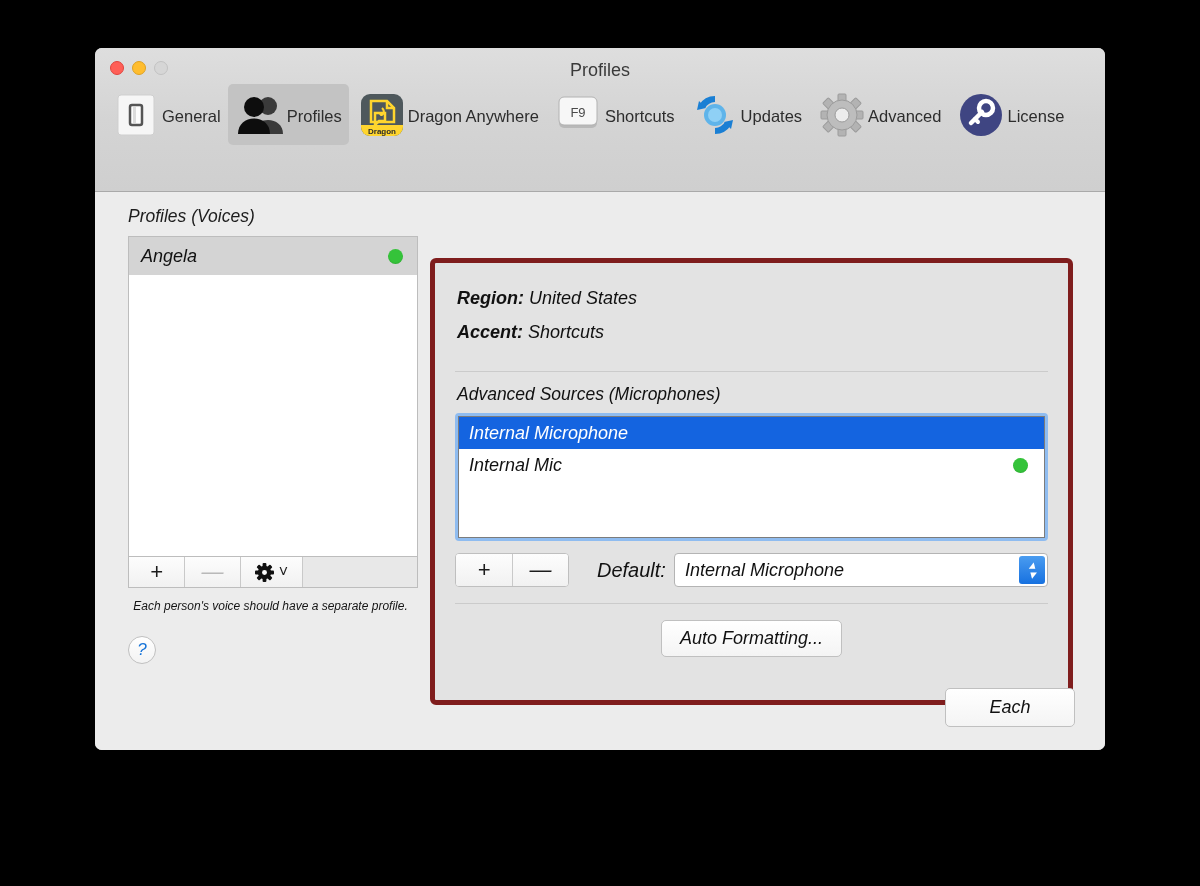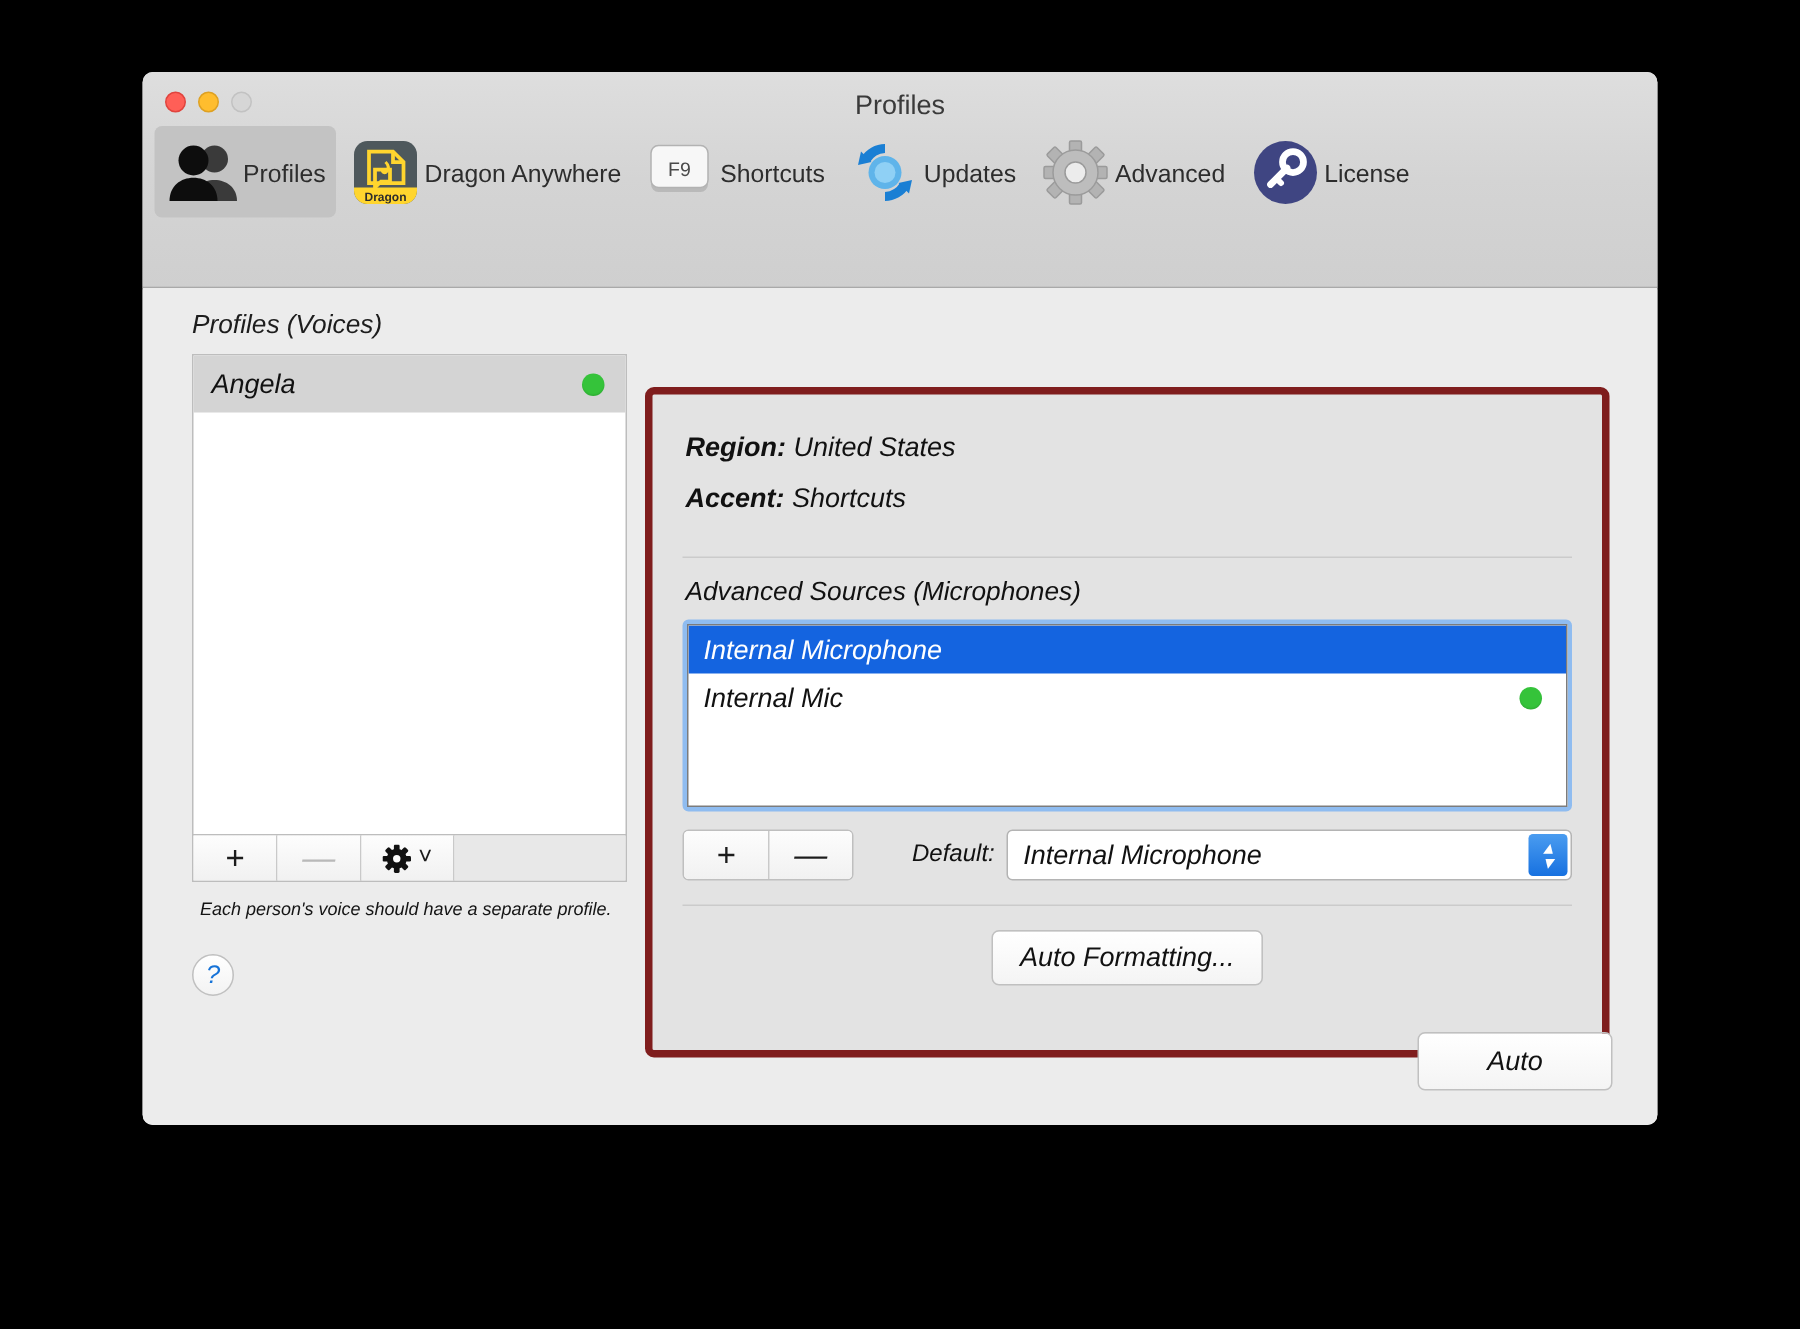--- a/index.html
+++ b/index.html
@@ -192,22 +192,22 @@
   }
   .pm-btn {
     width: 56px; height: 32px;
     display: flex; align-items: center; justify-content: center;
     font-size: 22px; color: #1c1c1c;
     background: linear-gradient(to bottom,#fdfdfd,#f1f1f1);
     cursor: default;
   }
   .pm-btn + .pm-btn { border-left: 1px solid #c9c9c9; }
   #default-label {
-    margin-left: 39px; margin-right: 8px;
-    font-size: 16px; color: #111;
+    margin-left: 28px; margin-right: 8px;
+    font-size: 20px; color: #111;
   }
   #default-popup {
     position: relative;
     flex: 1;
     height: 34px;
     background: #ffffff;
     border: 1px solid #b4b4b4;
     border-radius: 4px;
     display: flex; align-items: center;
     padding-left: 10px;
@@ -260,20 +260,30 @@
     <div id="traffic-lights">
       <div class="light close"></div>
       <div class="light min"></div>
       <div class="light zoom"></div>
     </div>
 
     <div id="window-title">Profiles</div>
 
     <div id="toolbar">
 
+      <div class="tb-item">
+        <div class="tb-icon">
+          <svg width="40" height="44" viewBox="0 0 40 44">
+            <rect x="2" y="2" width="36" height="40" rx="3" fill="#f6f6f6" stroke="#cfcfcf"></rect>
+            <rect x="14" y="12" width="12" height="20" rx="2" fill="#fdfdfd" stroke="#555" stroke-width="2.5"></rect>
+            <rect x="17" y="14" width="3" height="16" fill="#dcdcdc"></rect>
+          </svg>
+        </div>
+        <div class="tb-label">General</div>
+      </div>
 
       <div class="tb-item selected">
         <div class="tb-icon">
           <svg width="48" height="42" viewBox="0 0 48 42">
             <circle cx="31" cy="12" r="9" fill="#3a3a3a"></circle>
             <path d="M16 40c0-9 7-14 15-14s15 5 15 14z" fill="#3a3a3a"></path>
             <circle cx="17" cy="13" r="10" fill="#0d0d0d"></circle>
             <path d="M1 40c0-10 7.5-15.5 16-15.5S33 30 33 40z" fill="#0d0d0d"></path>
           </svg>
         </div>
@@ -442,16 +452,16 @@
         </div>
       </div>
 
       <div class="divider2"></div>
 
       <div id="auto-format-wrap">
         <div id="auto-format-btn">Auto Formatting...</div>
       </div>
     </div>
 
-    <div id="load-btn">Auto</div>
+    <div id="load-btn">Each</div>
 
   </div>
 </div>
 
 </body></html>

